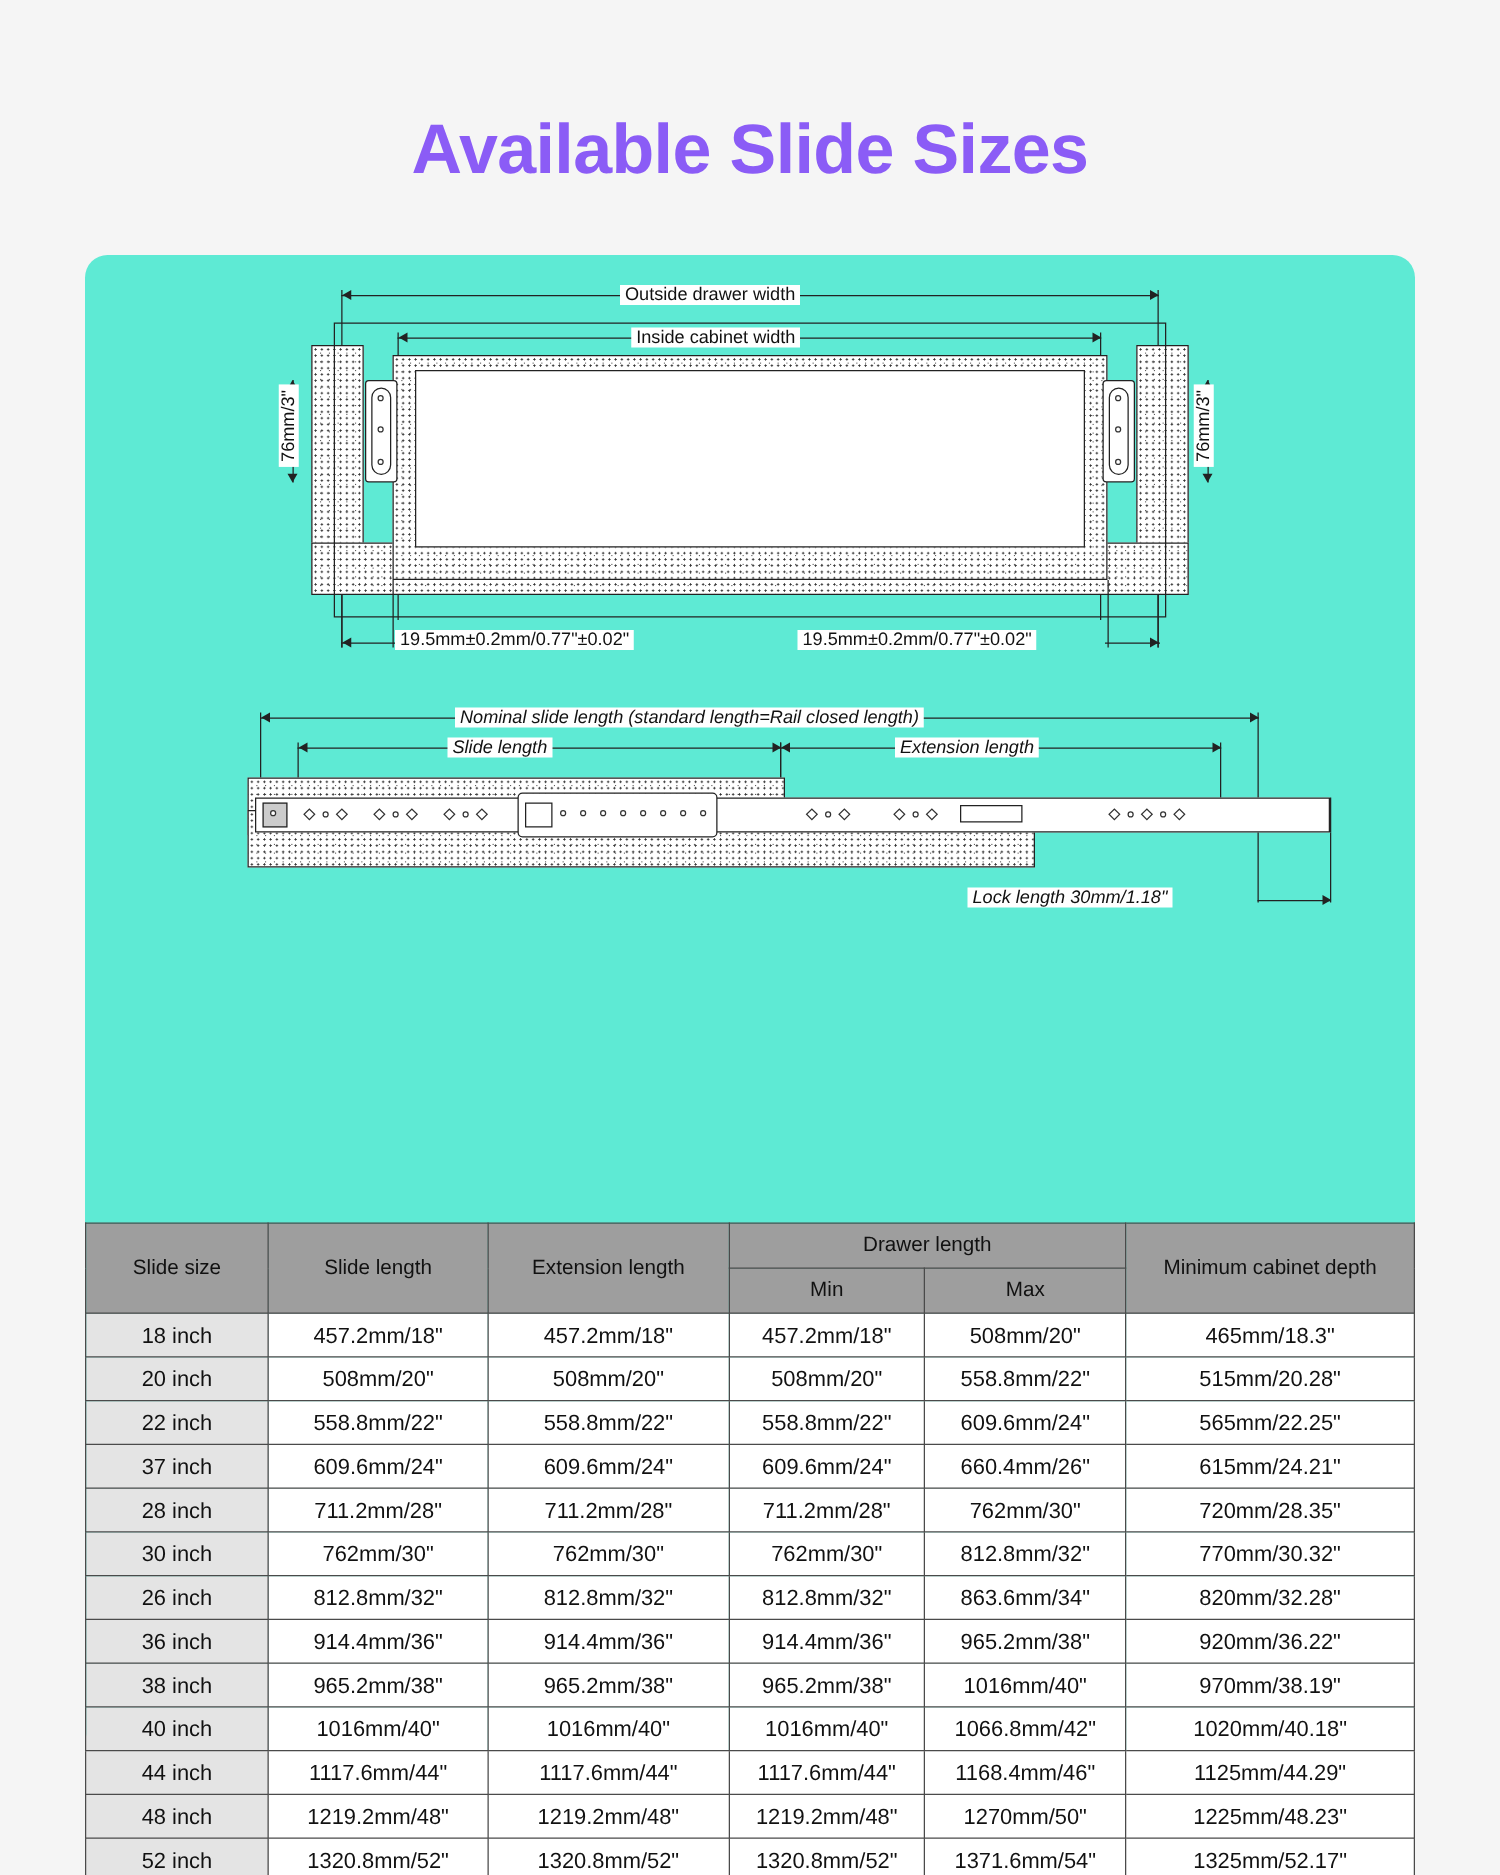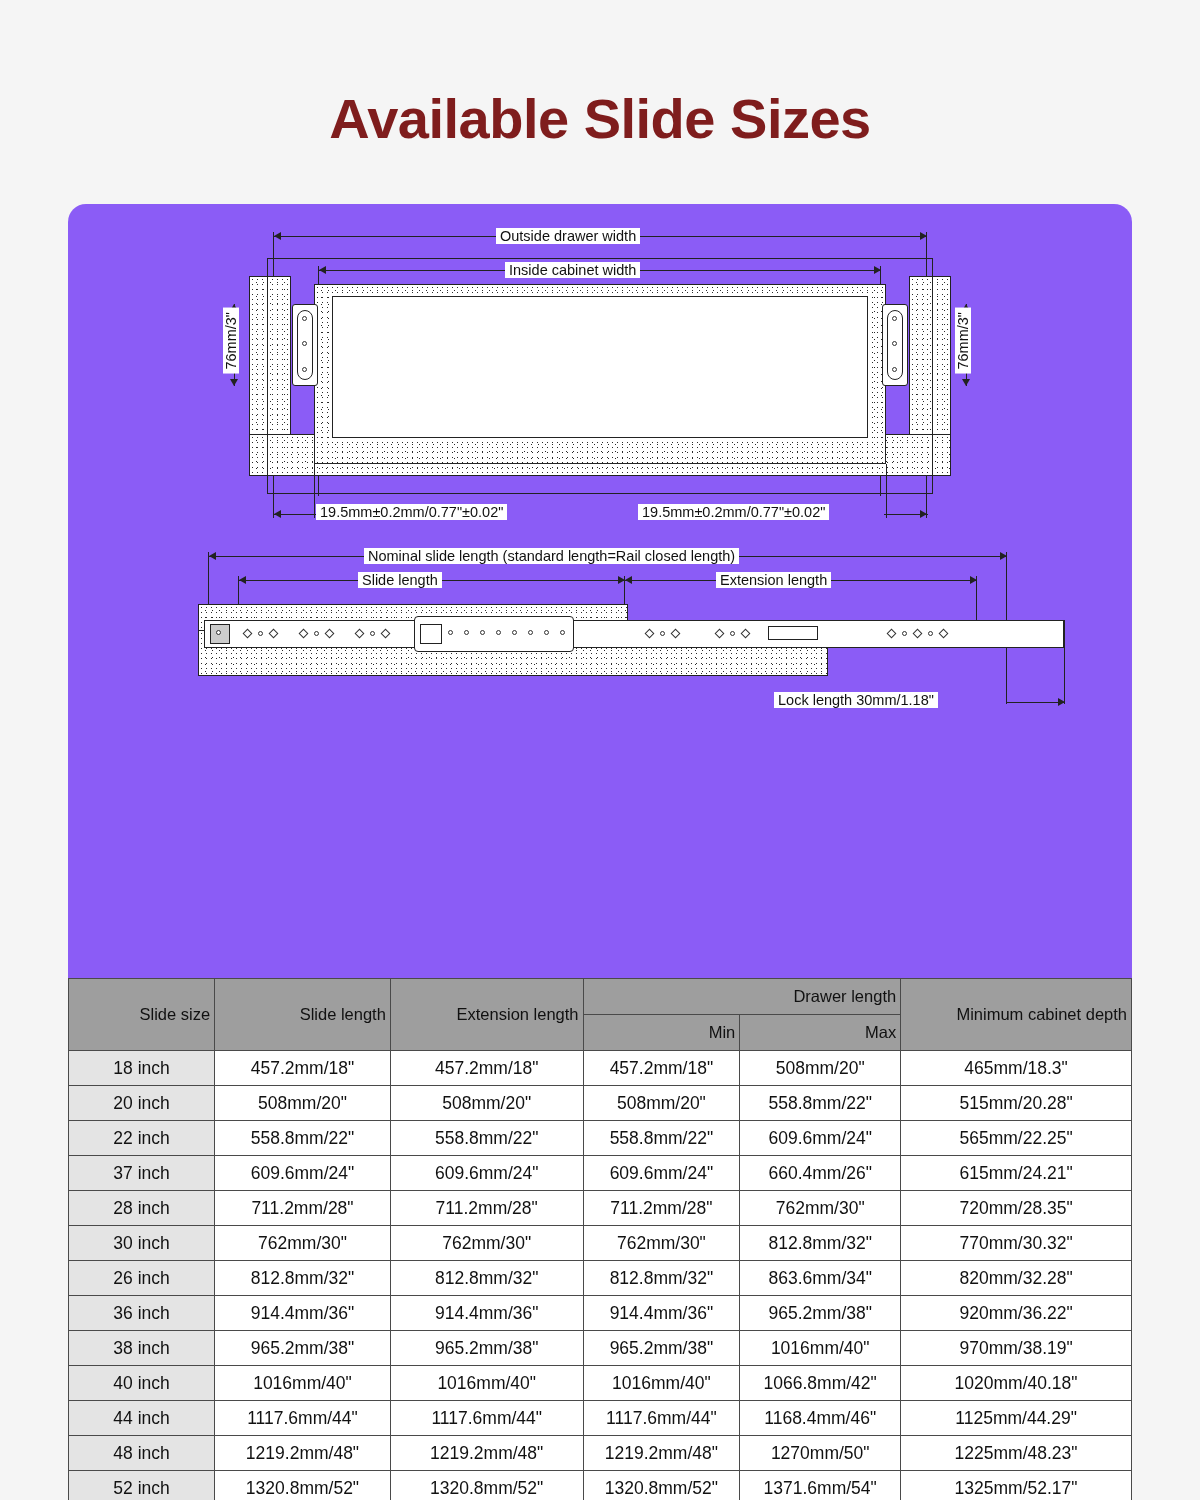--- a/index.html
+++ b/index.html
@@ -9,53 +9,54 @@
     height: 1500px;
     background: #f5f5f5;
     font-family: "Liberation Sans", sans-serif;
     color: #1a1a1a;
     position: relative;
     overflow: hidden;
   }
 
   .page-title {
     text-align: center;
-    color: #7f1d1d;
+    color: #8b5cf6;
     font-size: 56px;
     font-weight: bold;
     letter-spacing: -0.5px;
     margin: 0;
     padding-top: 88px;
     line-height: 1.1;
   }
 
   .card {
     position: absolute;
     left: 68px;
     top: 204px;
     width: 1064px;
     height: 1196px;
-    background: #8b5cf6;
+    background: #5eead4;
     border-radius: 18px;
   }
 
   
   .diagram-top {
     position: absolute;
     left: 0;
     top: 0;
     width: 1064px;
     height: 340px;
   }
   .diagram-mid {
     position: absolute;
     left: 0;
-    top: 330px;
+    top: 348px;
     width: 1064px;
     height: 225px;
+    font-style: italic;
   }
 
   .dim-label {
     position: absolute;
     font-size: 14.5px;
     color: #111;
     white-space: nowrap;
     background: #fff;
     padding: 0 4px;
   }
@@ -145,21 +146,20 @@
     border: 1px solid #4a4a4a;
     text-align: center;
     padding: 6px 4px;
     color: #111;
   }
   table.sizes thead th {
     background: #9e9e9e;
     font-weight: normal;
     font-size: 16.5px;
     padding: 8px 4px;
-    text-align: right;
   }
   table.sizes tbody td {
     background: #ffffff;
     height: 35px;
     font-size: 17.5px;
   }
   table.sizes tbody td.size-col {
     background: #e4e4e4;
   }
   .col-size { width: 138px; }

